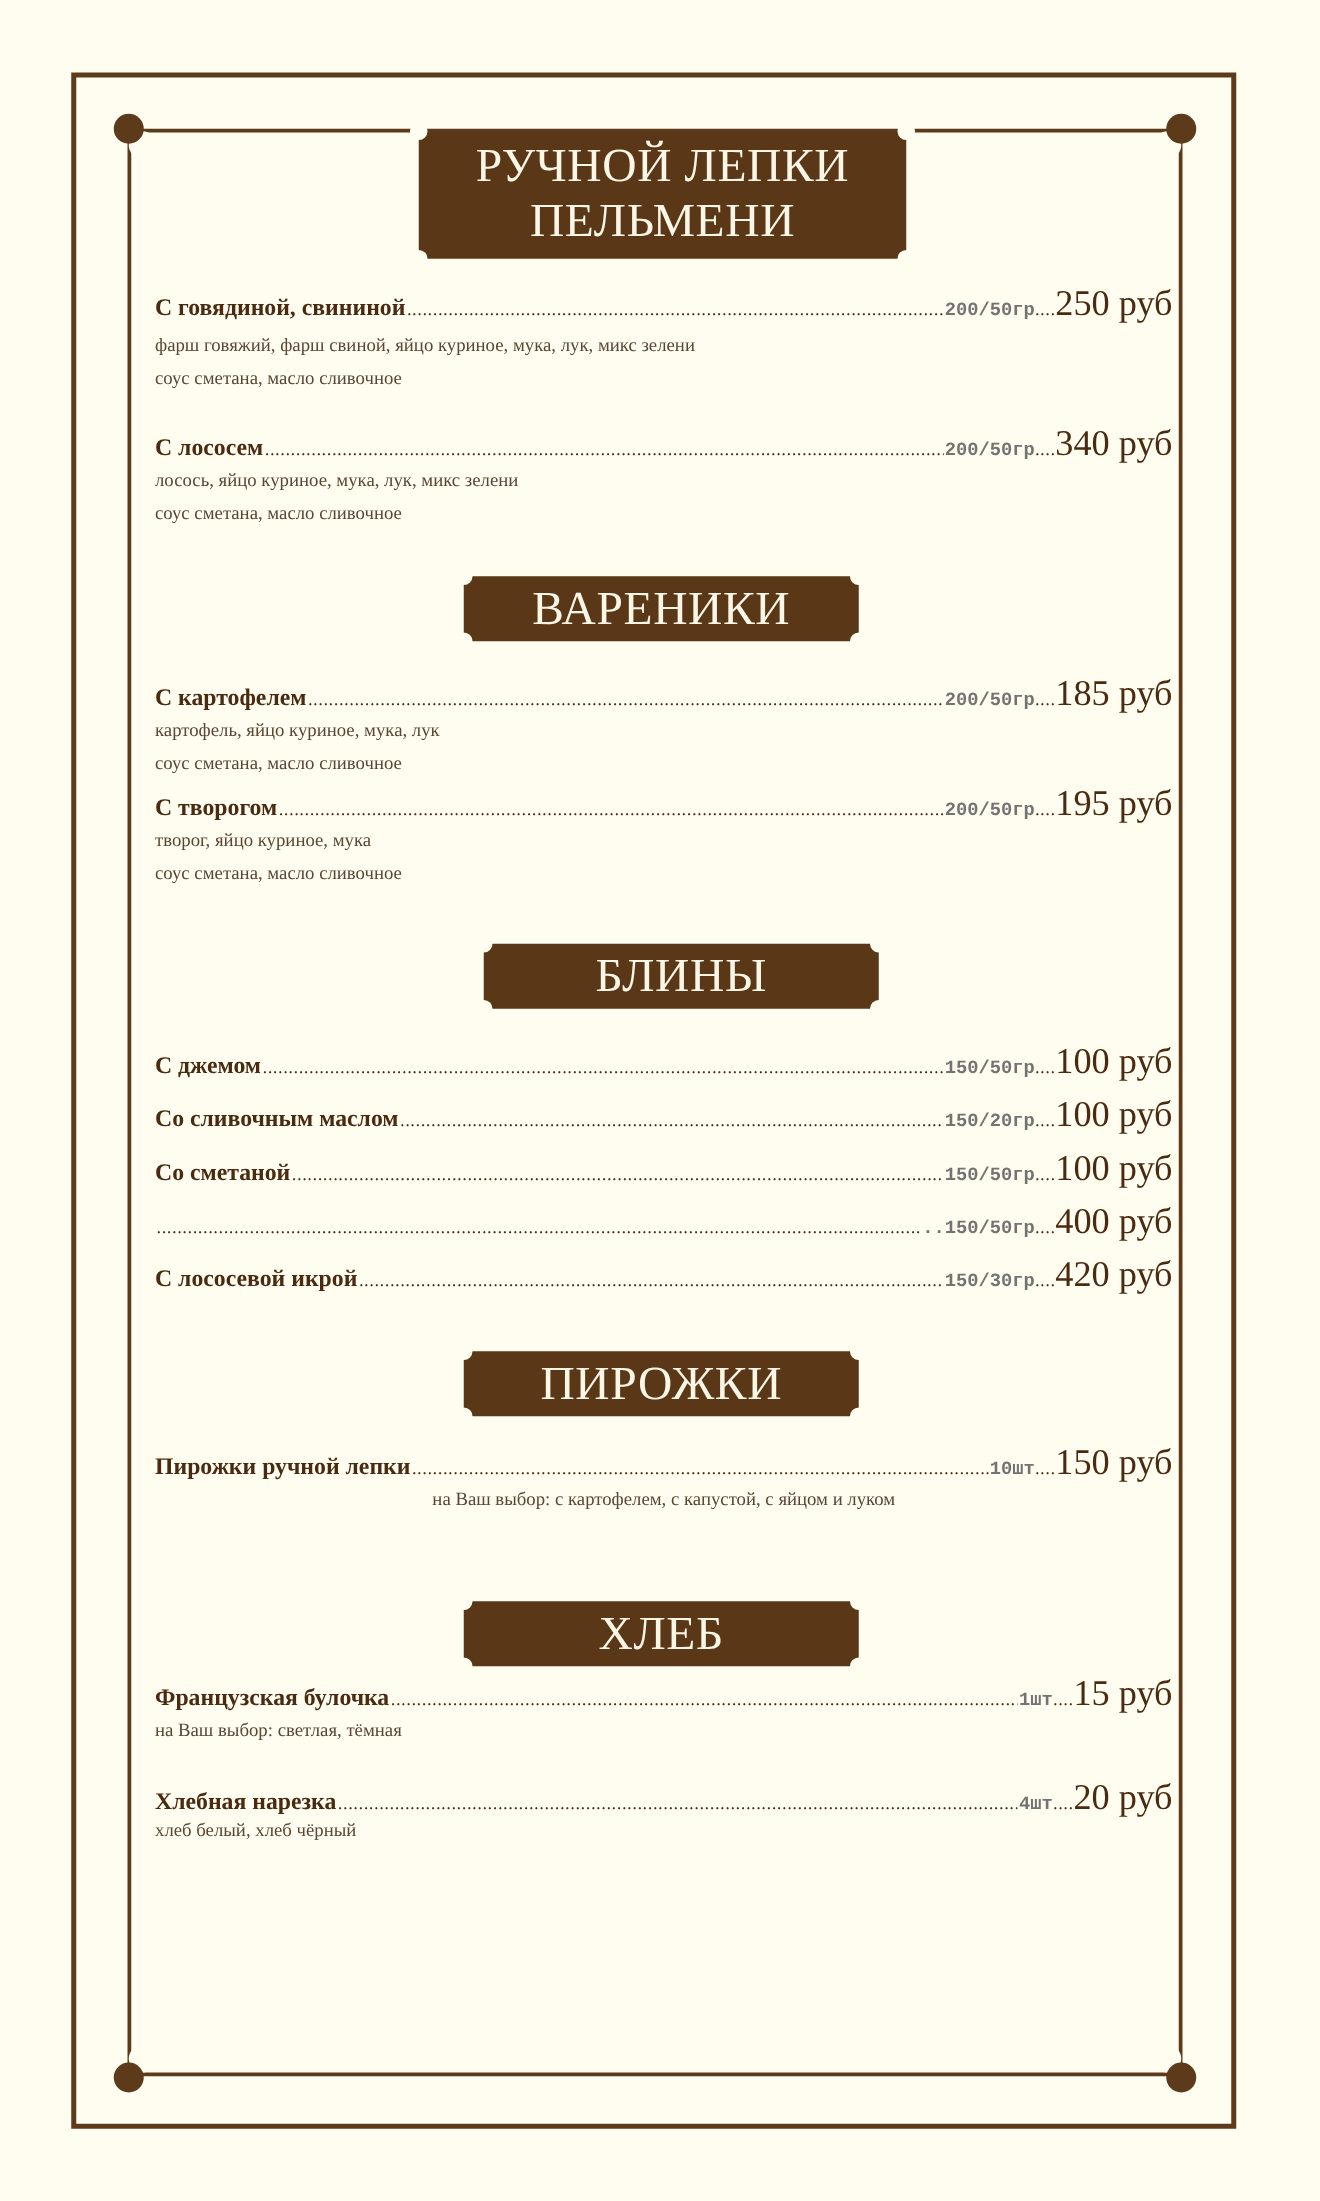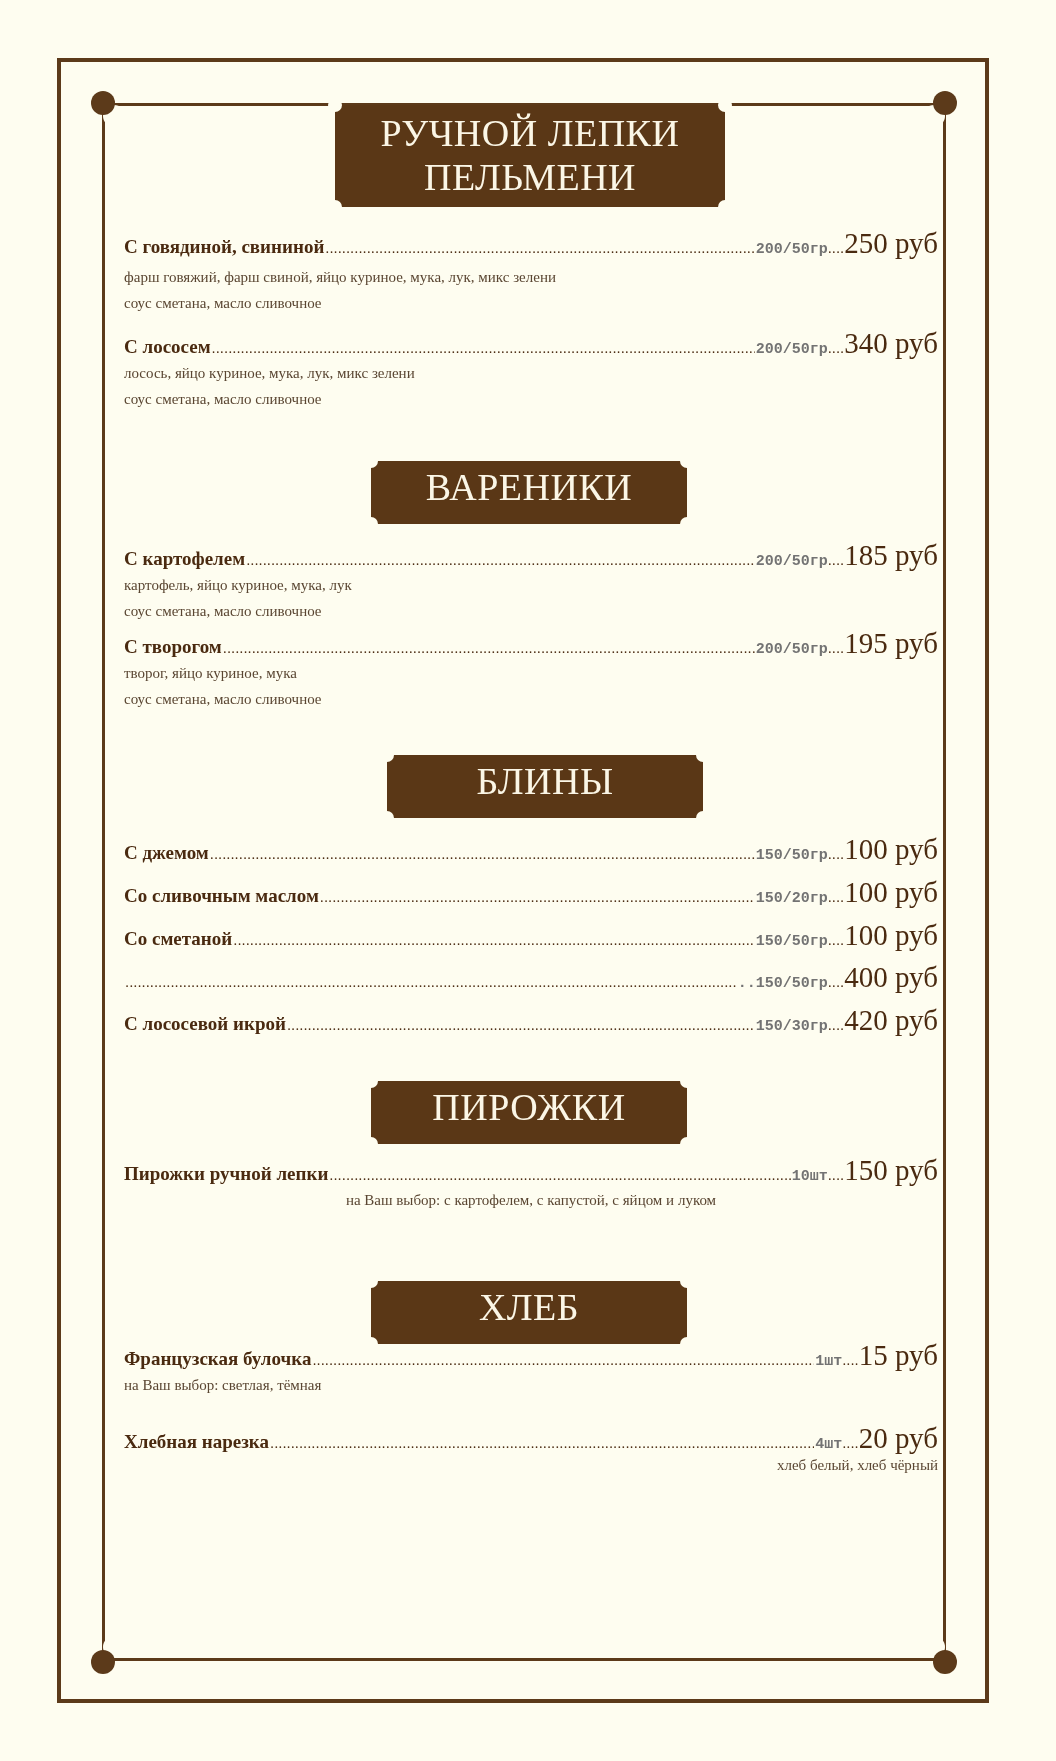--- a/index.html
+++ b/index.html
@@ -78,21 +78,21 @@
   .plaque .notch.bl { left: -7px; bottom: -7px; }
   .plaque .notch.br { right: -7px; bottom: -7px; }
   .plaque-main {
     width: 390px;
     padding: 6px 0 8px 0;
     font-size: 38px;
     line-height: 44px;
   }
   .plaque-small {
     width: 316px;
-    height: 63px;
+    height: 52px;
     font-size: 38px;
     line-height: 52px;
   }
   .item-row {
     display: flex;
     align-items: baseline;
     white-space: nowrap;
     width: 814px;
   }
   .item-name {
@@ -171,21 +171,21 @@
       <span class="item-name">С говядиной, свининой</span>
       <span class="leader"></span>
       <span class="item-portion">200/50гр</span>
       <span class="leader-short">....</span>
       <span class="item-price">250 руб</span>
     </div>
     <div class="item-desc" style="margin-top:4px;">фарш говяжий, фарш свиной, яйцо куриное, мука, лук, микс зелени</div>
     <div class="item-desc">соус сметана, масло сливочное</div>
   </div>
 
-  <div style="position:absolute; left:0; top:224px;">
+  <div style="position:absolute; left:0; top:236px;">
     <div class="item-row">
       <span class="item-name">С лососем</span>
       <span class="leader"></span>
       <span class="item-portion">200/50гр</span>
       <span class="leader-short">....</span>
       <span class="item-price">340 руб</span>
     </div>
     <div class="item-desc" style="margin-top:0px;">лосось, яйцо куриное, мука, лук, микс зелени</div>
     <div class="item-desc">соус сметана, масло сливочное</div>
   </div>
@@ -302,21 +302,21 @@
     <div class="item-row">
       <span class="item-name">Французская булочка</span>
       <span class="leader"></span>
       <span class="item-portion">1шт</span>
       <span class="leader-short">....</span>
       <span class="item-price">15 руб</span>
     </div>
     <div class="item-desc">на Ваш выбор: светлая, тёмная</div>
   </div>
 
-  <div style="position:absolute; left:0; top:1319px;text-align:right;">
+  <div style="position:absolute; left:0; top:1319px;">
     <div class="item-row">
       <span class="item-name">Хлебная нарезка</span>
       <span class="leader"></span>
       <span class="item-portion">4шт</span>
       <span class="leader-short">....</span>
       <span class="item-price">20 руб</span>
     </div>
     <div class="item-desc" style="line-height:20px;">хлеб белый, хлеб чёрный</div>
   </div>
 

